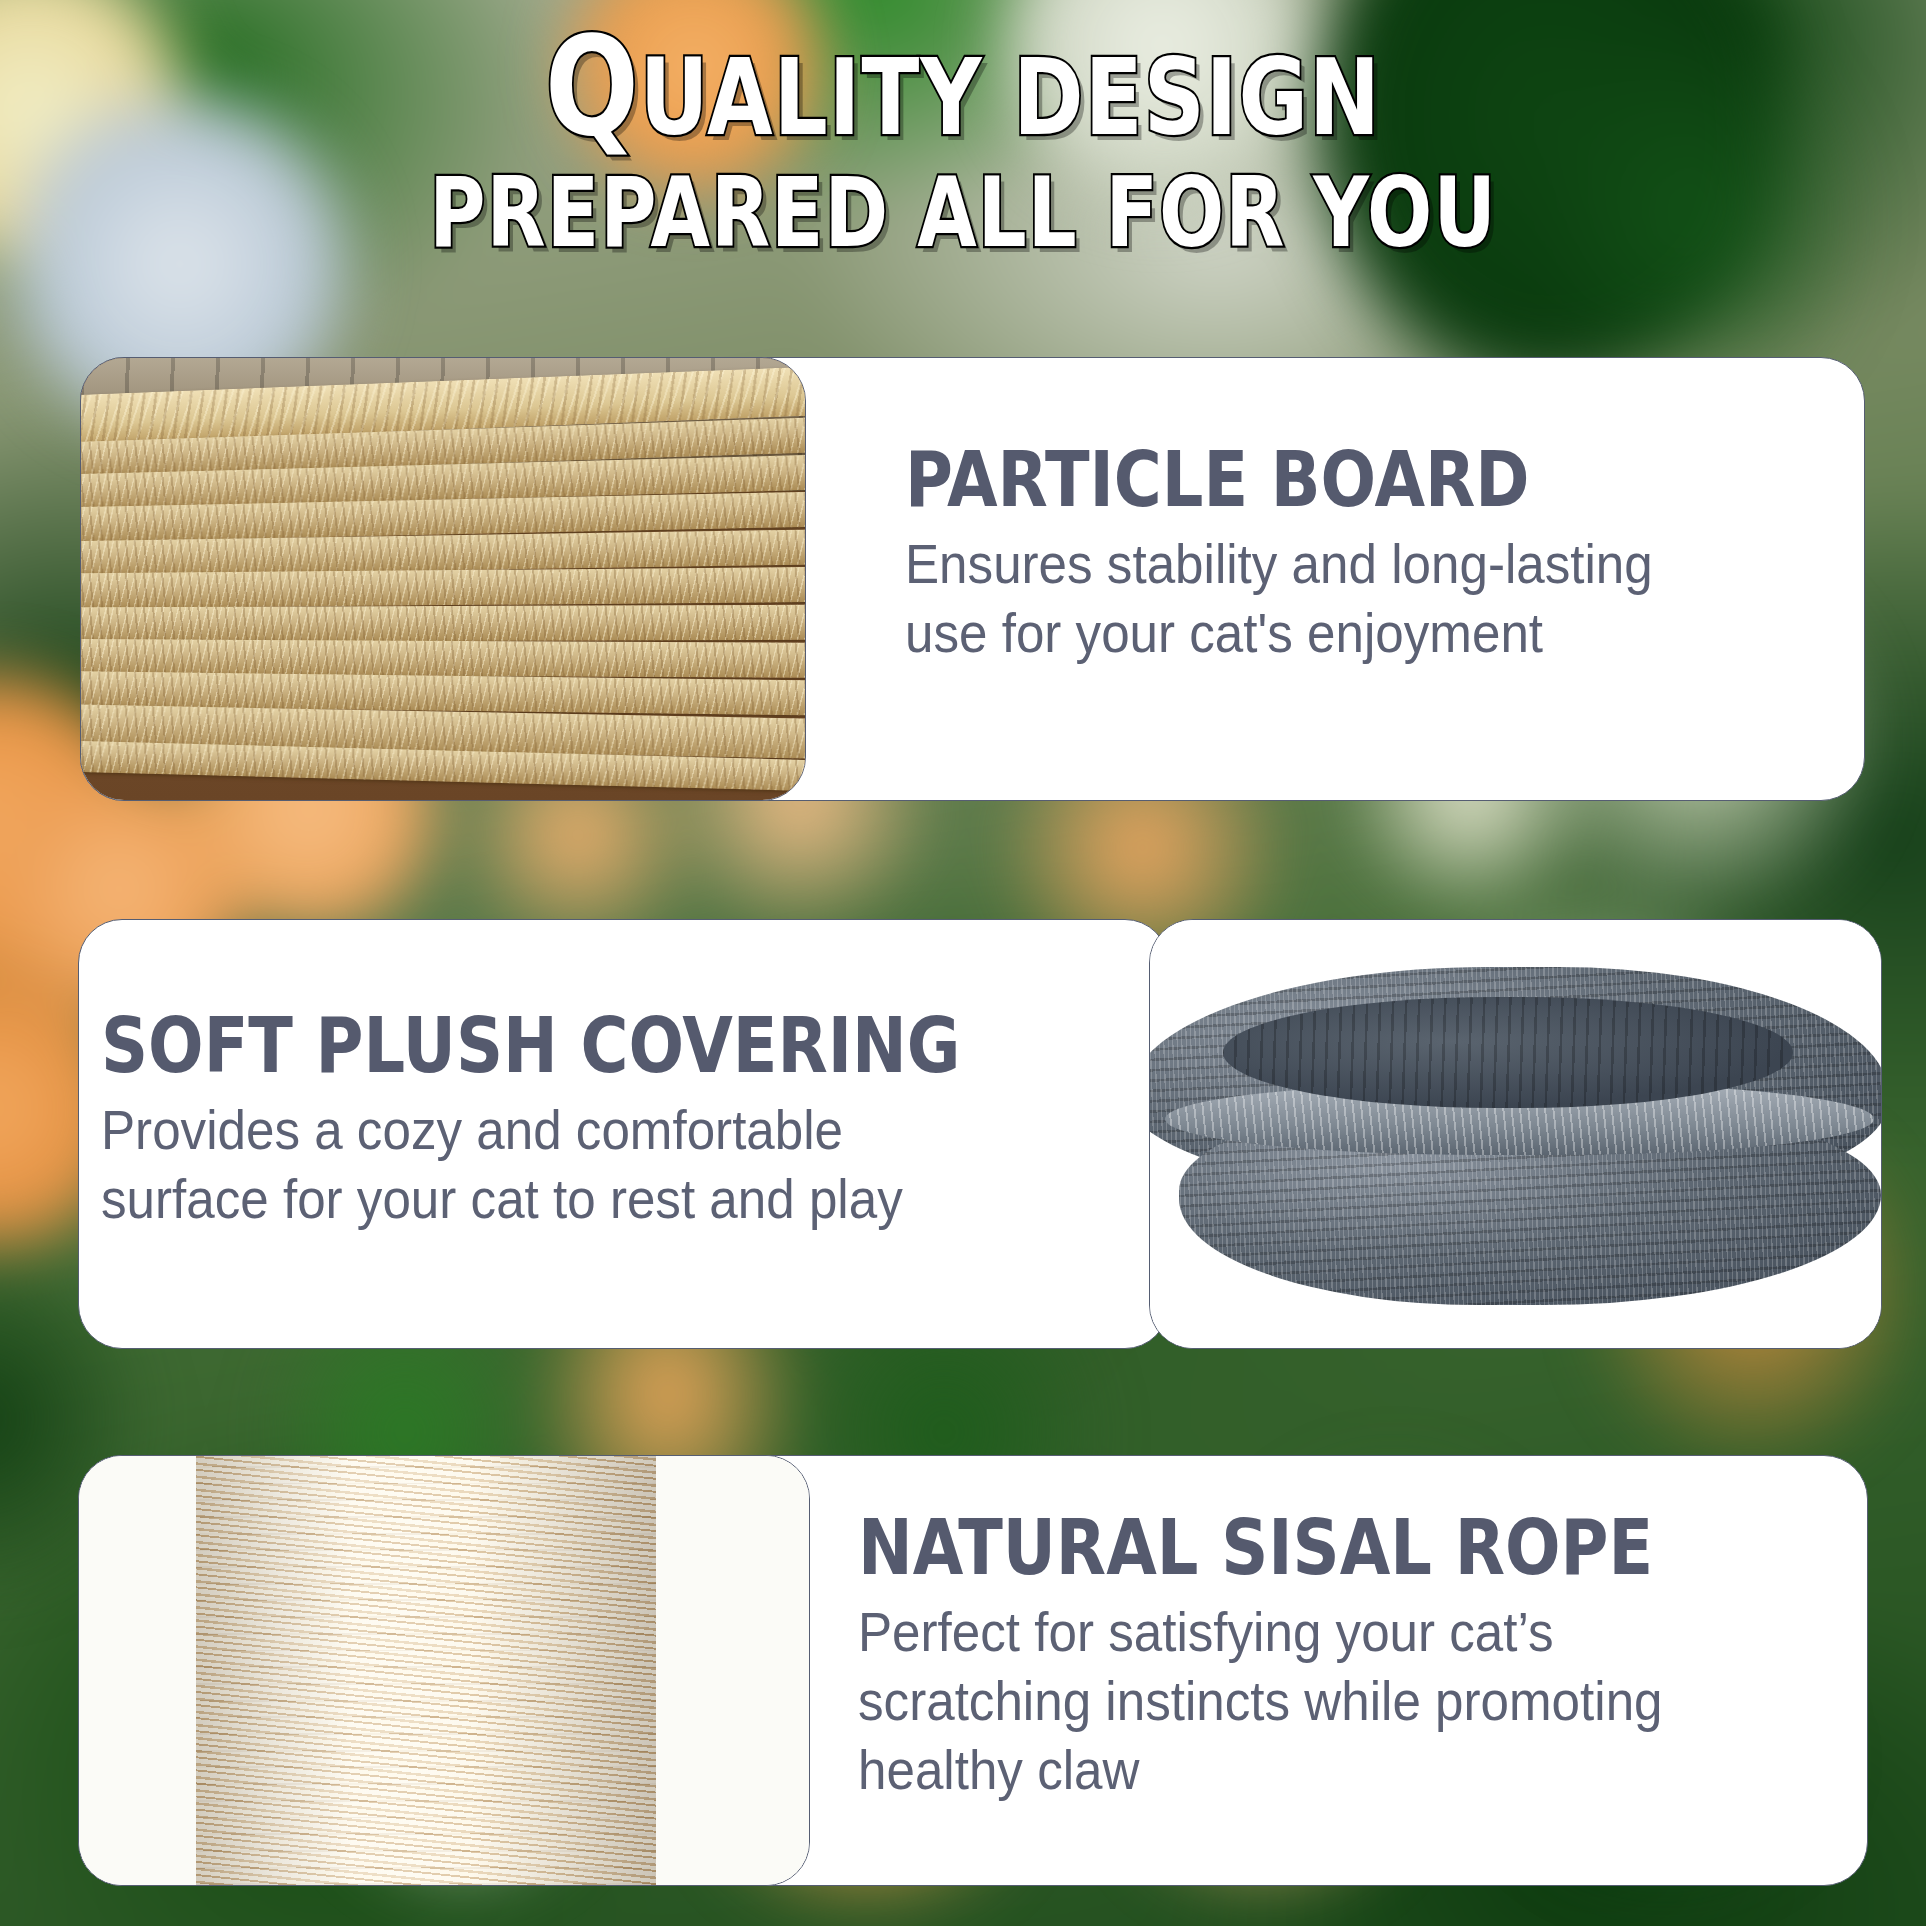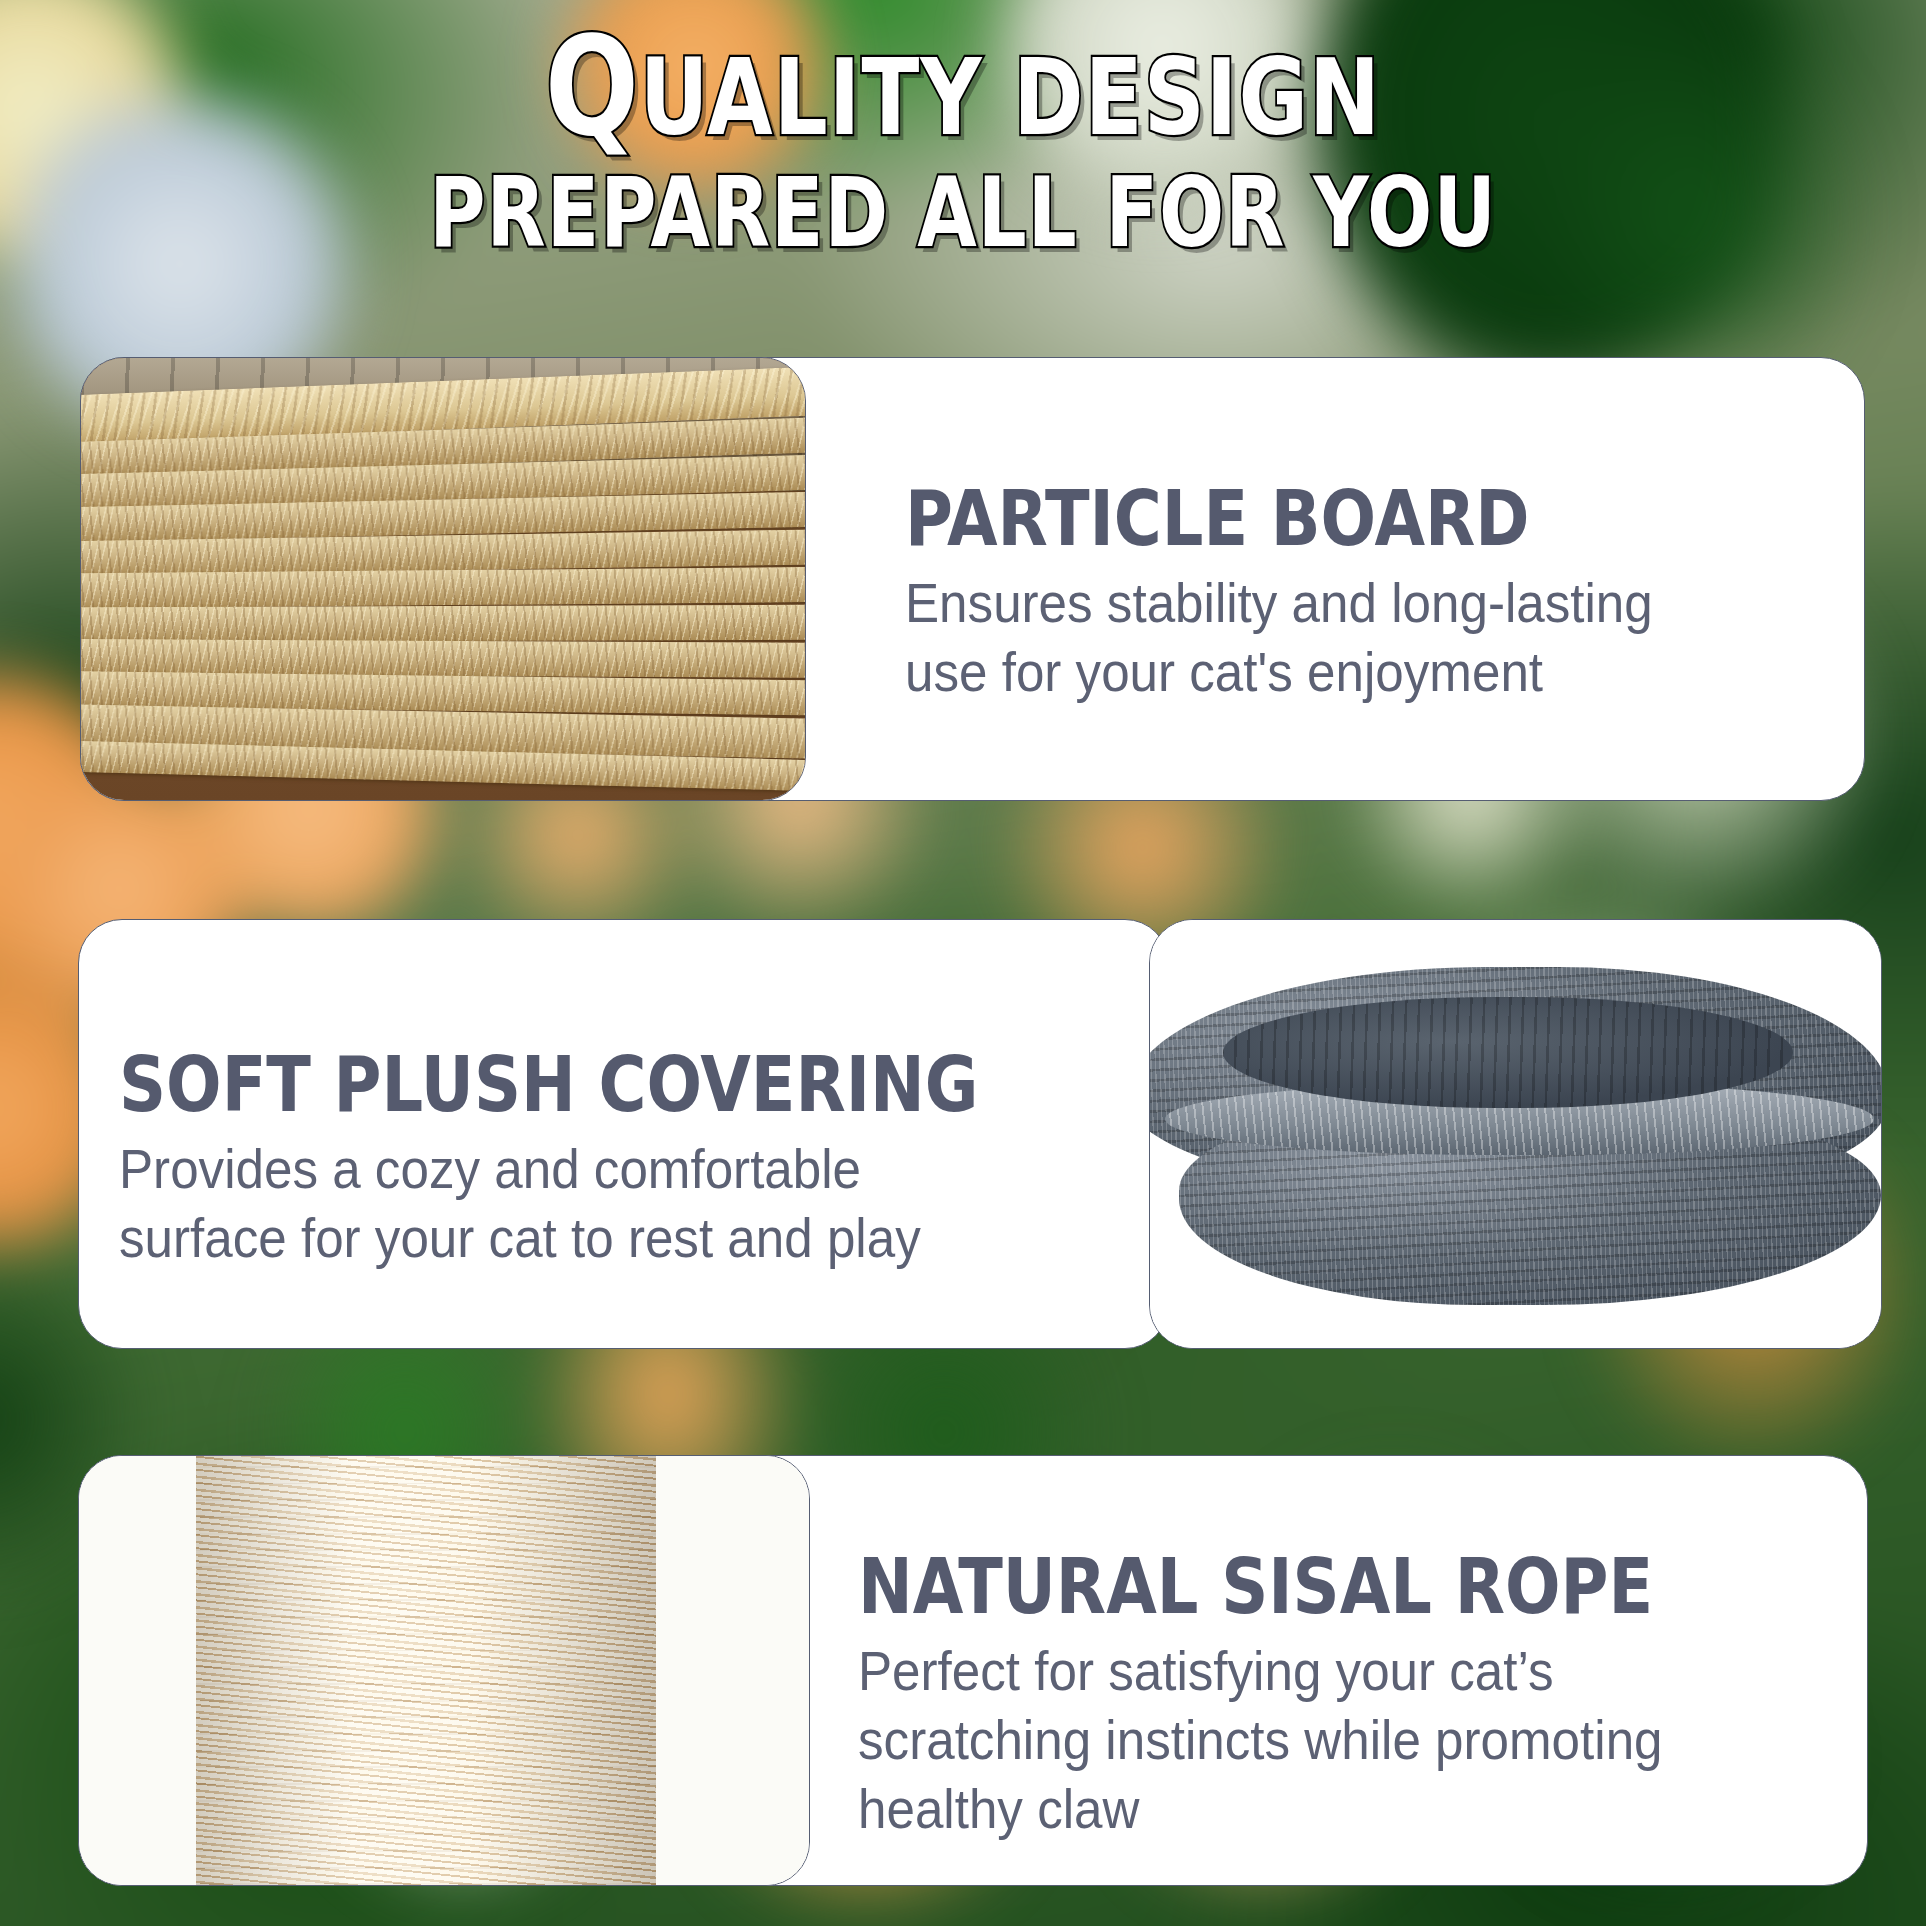--- a/index.html
+++ b/index.html
@@ -63,21 +63,21 @@
   }
   .panel{
     position:absolute;
     background:#ffffff;
     border:1.9px solid #555d72;
     border-radius:44px;
     box-sizing:border-box;
     overflow:hidden;
     z-index:4;
   }
-  .txtwrap{position:absolute;z-index:6;margin-top:39px;}
+  .txtwrap{position:absolute;z-index:6;}
   .h{
     font-family:"DejaVu Sans", sans-serif;
     font-weight:bold;
     color:#555a6e;
     font-size:76px;
     line-height:1.0;
     letter-spacing:0px;
     transform:scaleX(0.86);
     transform-origin:left center;
     white-space:nowrap;
@@ -228,21 +228,21 @@
     <div class="plush-bg"></div>
     <div class="fur" style="left:-3%;top:11%;width:104%;height:54%;border-radius:50% 46% 40% 52%/60% 58% 44% 46%;"></div>
     <div class="fur" style="left:4%;top:42%;width:96%;height:48%;border-radius:44% 50% 52% 46%/48% 50% 58% 56%;"></div>
     <div class="fur" style="left:2%;top:38%;width:97%;height:17%;border-radius:46%/50%;
          background:repeating-linear-gradient(84deg, rgba(255,255,255,.34) 0 1.9px, rgba(0,0,0,0) 1.9px 8.3px), linear-gradient(180deg,#a8b0b9 0%,#7e8892 60%,#5b6570 100%);"></div>
     <div class="fur" style="left:10%;top:18%;width:78%;height:26%;border-radius:50%/52%;
          background:repeating-linear-gradient(92deg, rgba(0,0,0,.22) 0 2.6px, rgba(0,0,0,0) 2.6px 13px), radial-gradient(ellipse at 40% 40%,#5a646f 0%,#3c4551 70%);"></div>
   </div>
 </div>
 
-<div class="txtwrap" style="left:119px;top:1008px;width:1002px;">
+<div class="txtwrap" style="left:101px;top:1008px;width:1002px;">
   <div class="h">SOFT PLUSH COVERING</div>
   <p class="p">Provides a cozy and comfortable</p>
   <p class="p">surface for your cat to rest and play</p>
 </div>
 
 <div class="card" style="left:78px;top:1455px;width:1790px;height:431px;"></div>
 
 <div class="panel" style="left:78px;top:1455px;width:732px;height:431px;">
   <div class="photo">
     <div class="sisal-bg"></div>

